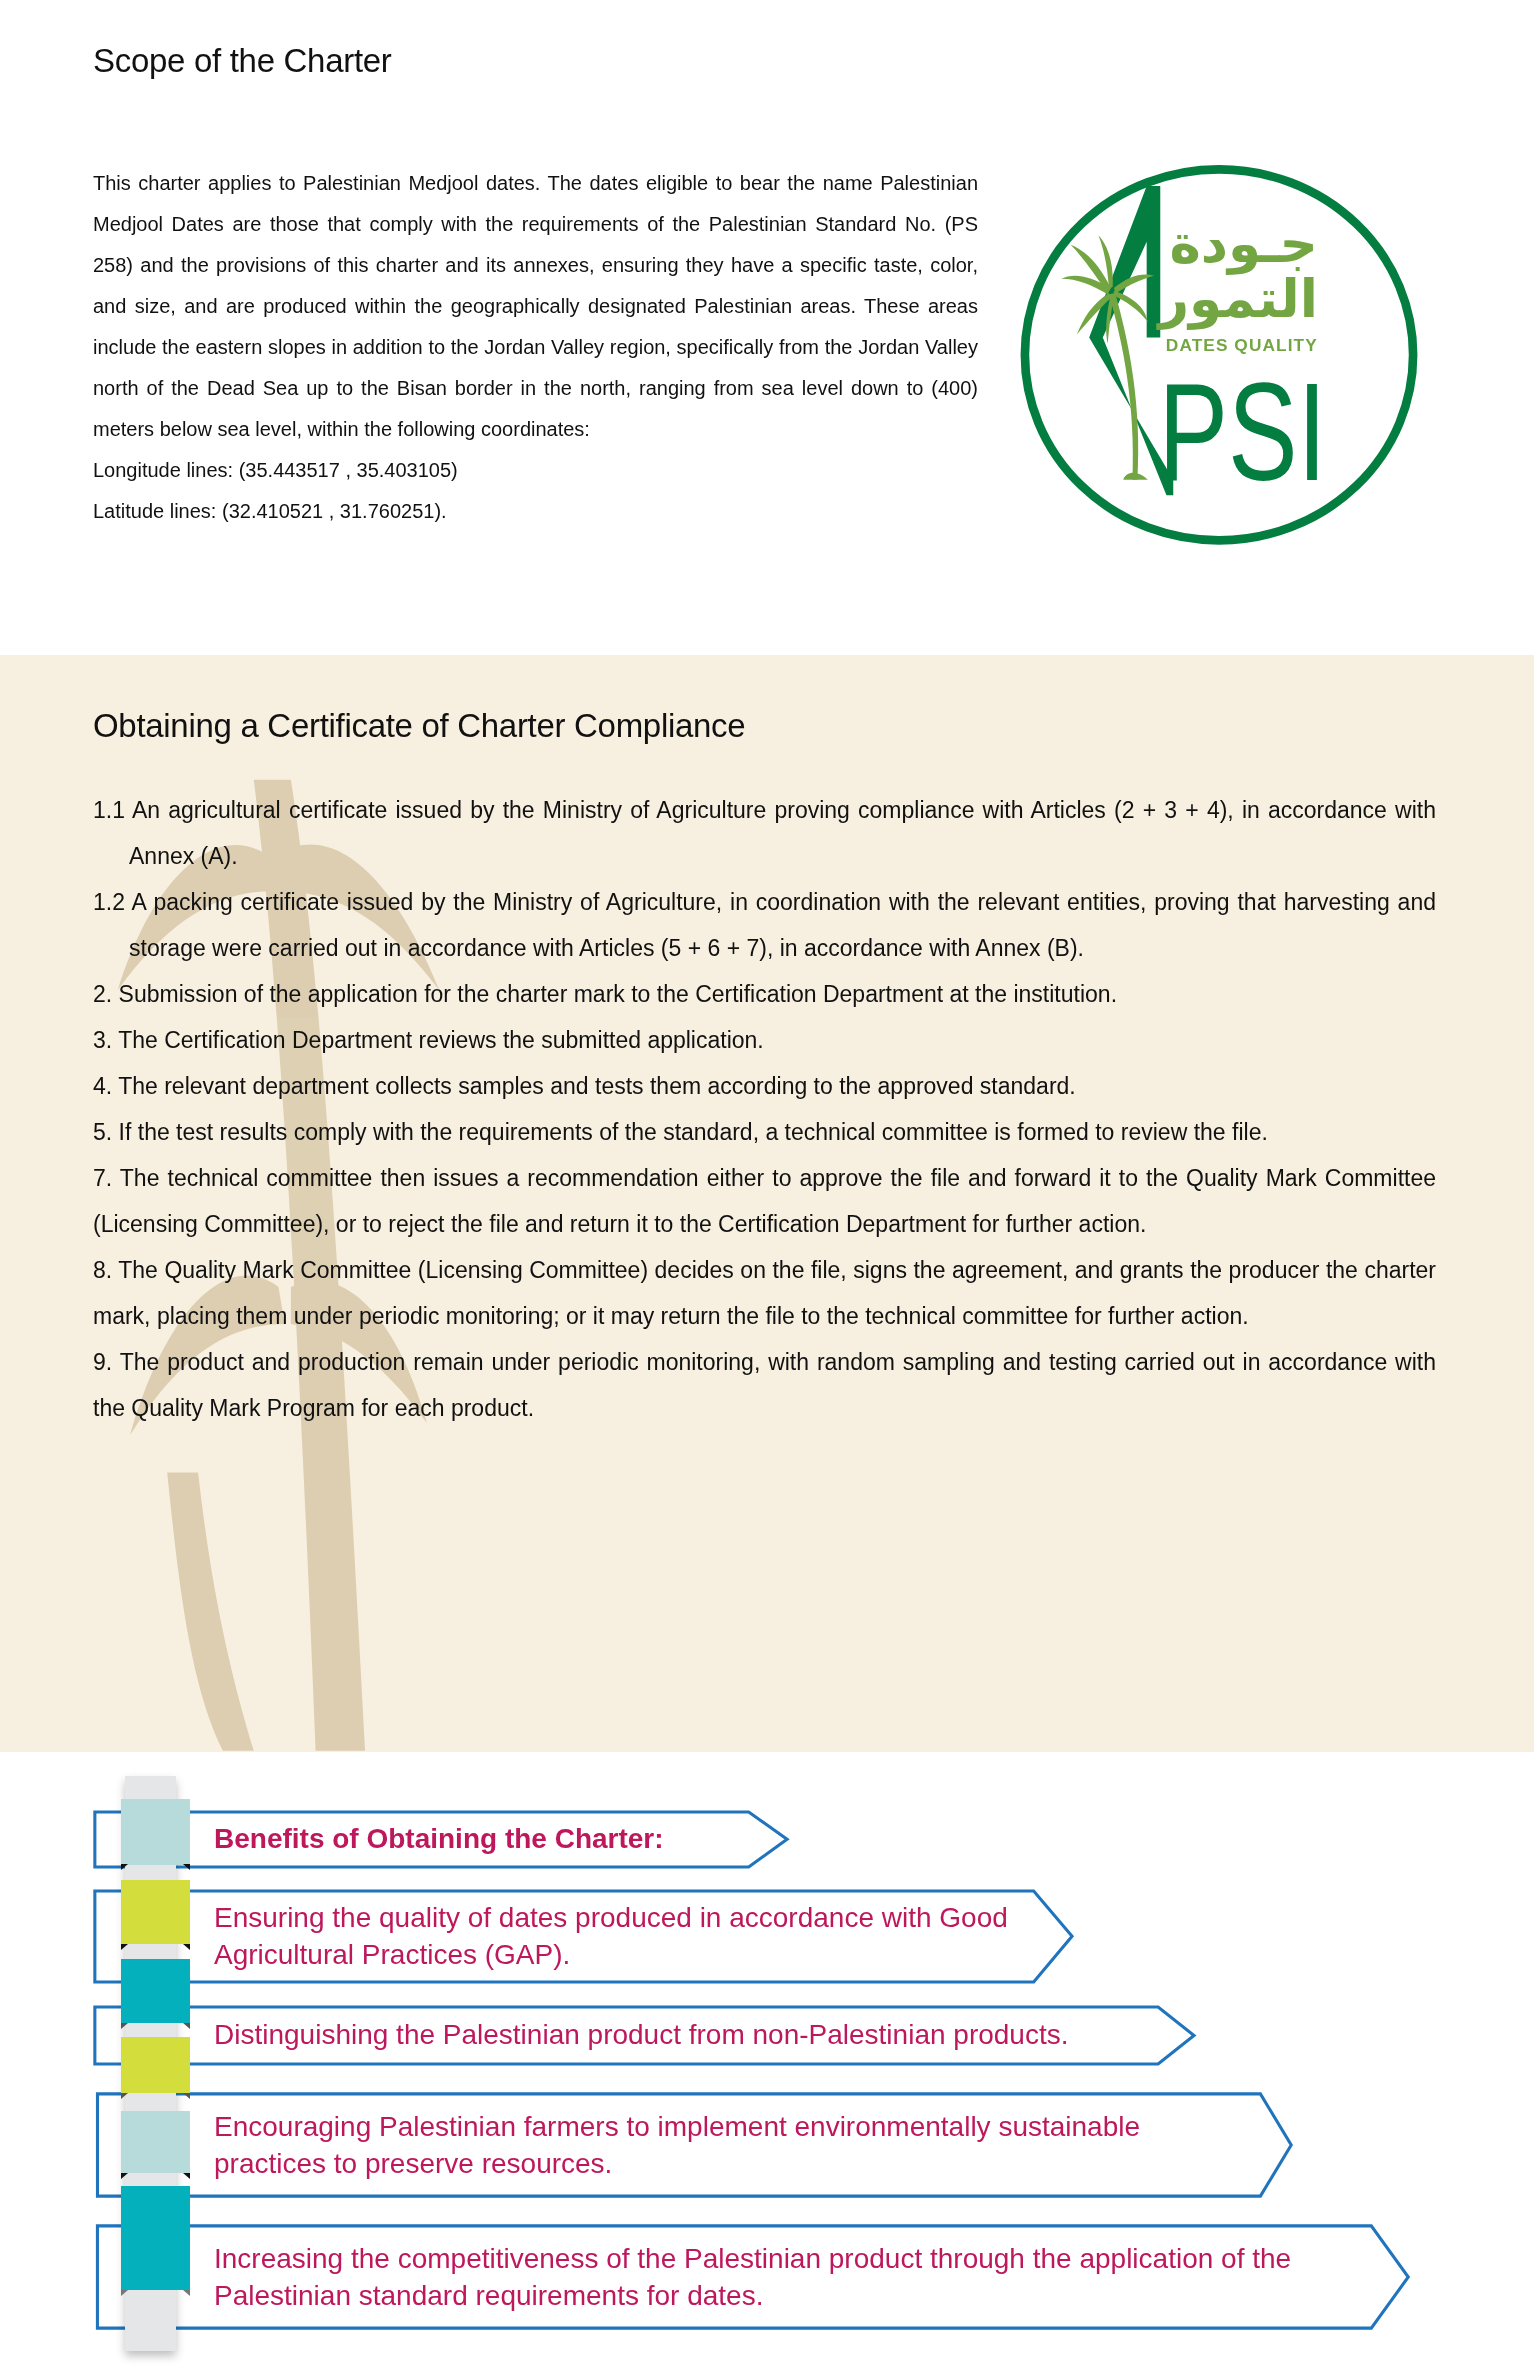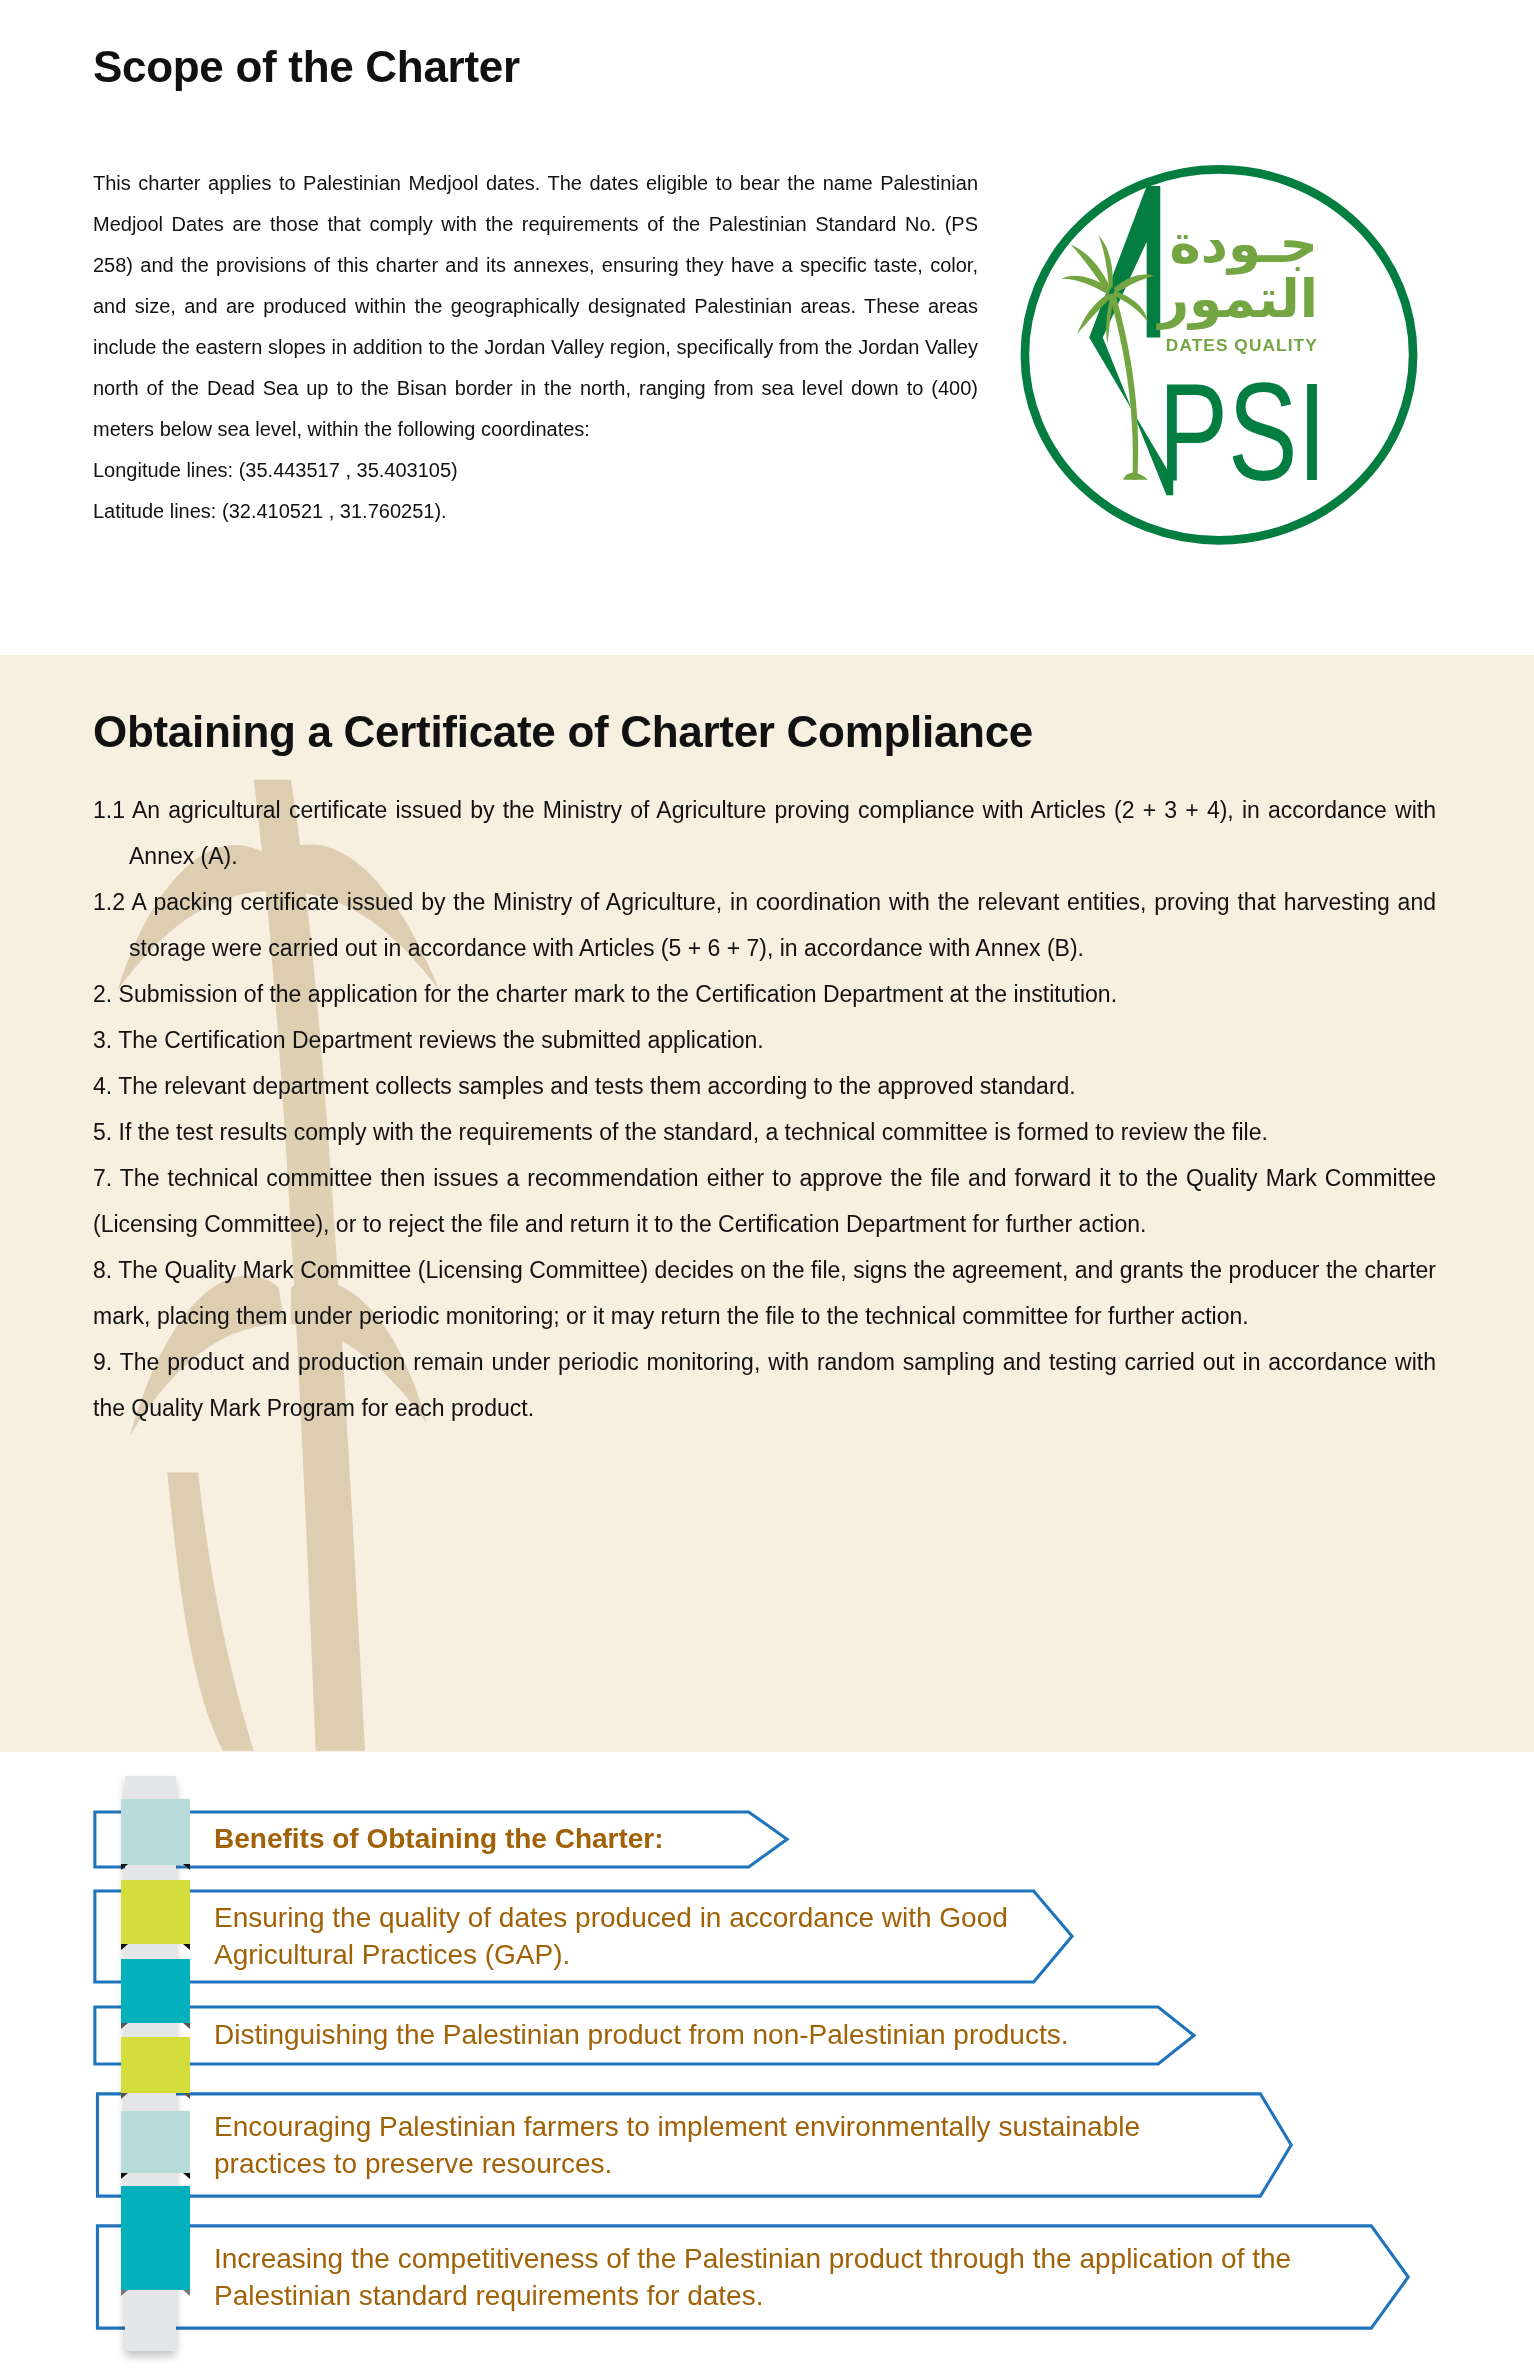--- a/index.html
+++ b/index.html
@@ -4,40 +4,40 @@
 <style>
   html, body { margin: 0; padding: 0; }
   body {
     width: 1535px; height: 2377px; position: relative; overflow: hidden;
     background: #ffffff; color: #111;
     font-family: "Liberation Sans", "DejaVu Sans", sans-serif;
   }
   .abs { position: absolute; }
 
   
-  .h1 { font-size: 44px; font-weight: 700; letter-spacing: -0.3px; }
+  .h1 { font-size: 33px; font-weight: 400; letter-spacing: -0.3px; }
   #scope-title { left: 93px; top: 42px; }
   #scope-body { left: 93px; top: 163px; width: 885px; font-size: 20px; line-height: 41px; text-align: justify; }
   #scope-body p { margin: 0; }
   .coord-line { display: block; }
 
   #logo { left: 1015px; top: 158px; width: 408px; height: 390px; }
 
   
   #cream { left: 0; top: 655px; width: 1535px; height: 1097px; background: #f7efdf; overflow: hidden; }
   #palm-bg { left: 93px; top: 730px; width: 371px; height: 1021px; opacity: 1; }
   #compliance-title { left: 93px; top: 707px; }
   #compliance-list { left: 93px; top: 787px; width: 1343px; font-size: 23px; line-height: 46px; text-align: justify; }
   #compliance-list .item { display: block; text-align: justify; }
   #compliance-list .sub { padding-left: 36px; text-indent: -36px; }
 
   
   .arrow-box { position: absolute; left: 93px; }
   .arrow-box svg { position: absolute; left: 0; top: 0; overflow: visible; }
-  .arrow-text { position: absolute; left: 121px; font-size: 28px; line-height: 37px; color: #a16207; }
+  .arrow-text { position: absolute; left: 121px; font-size: 28px; line-height: 37px; color: #be185d; }
   .arrow-head-text { font-weight: 700; }
   #spine { left: 125px; top: 1776px; width: 51px; height: 575px; background: #e5e6e8; box-shadow: 0 5px 8.7px rgba(0,0,0,0.25); }
   .seg { position: absolute; left: 121px; width: 69px; }
   .notch { position: absolute; width: 0; height: 0; }
 </style>
 </head>
 <body>
 
 <div id="scope-title" class="abs h1">Scope of the Charter</div>
 <div id="scope-body" class="abs">

